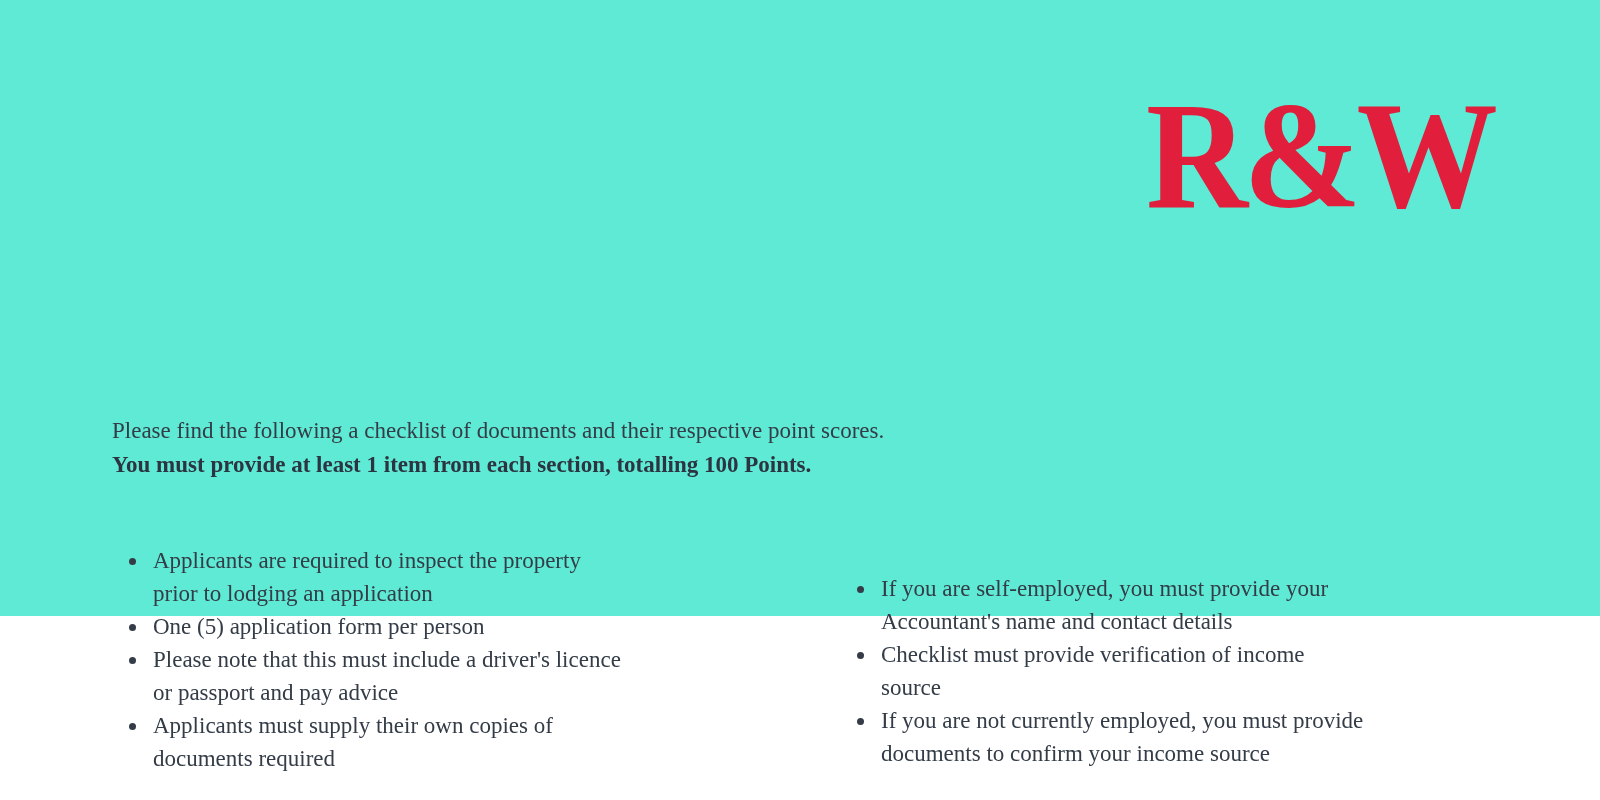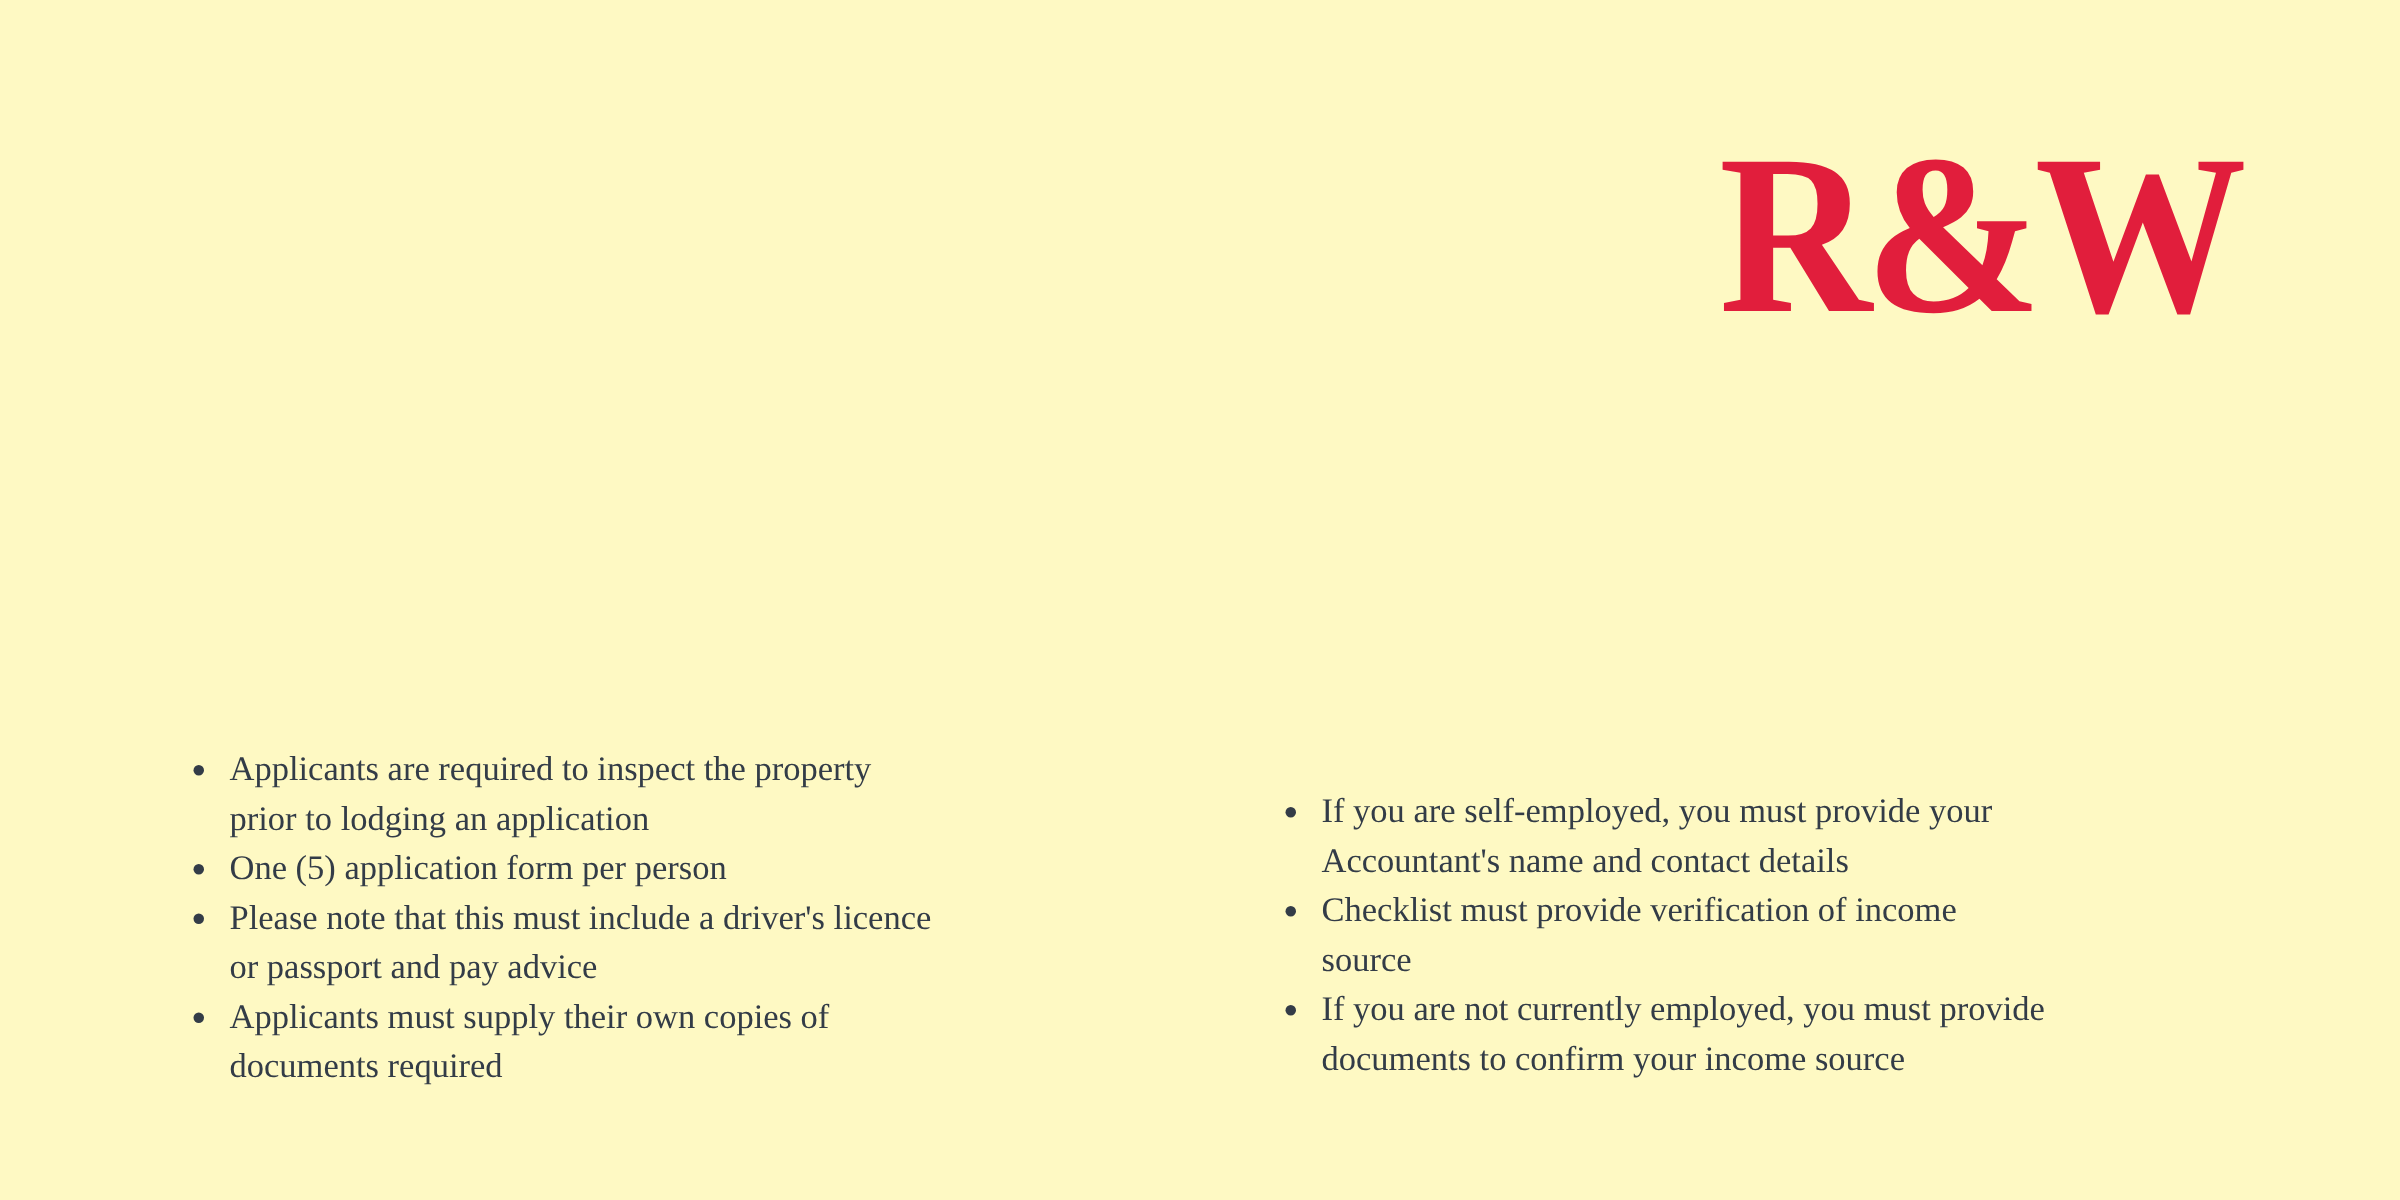--- a/index.html
+++ b/index.html
@@ -8,22 +8,22 @@
     width: 1600px;
     height: 800px;
     background: #ffffff;
     font-family: "Liberation Serif", "DejaVu Serif", serif;
     color: #333c47;
     overflow: hidden;
   }
   .page {
     position: relative;
     width: 1600px;
-    height: 800px;
-    background: #fef9c3;
+    height: 616px;
+    background: #5eead4;
   }
   
   .logo {
     position: absolute;
     left: 1146px;
     top: 80px;
     font-family: "Liberation Serif", "DejaVu Serif", serif;
     font-weight: 700;
     font-size: 152px;
     line-height: 1;
@@ -58,21 +58,21 @@
     color: #333c47;
   }
   .intro p.bold {
     font-weight: 700;
     color: #2b3440;
   }
   
   .notes {
     position: absolute;
     left: 112px;
-    top: 496px;
+    top: 544px;
     display: flex;
   }
   ul.note-list {
     margin: 0;
     padding: 0 0 0 37px;
     list-style: disc;
     font-size: 23px;
     line-height: 33px;
     color: #333c47;
   }
@@ -85,20 +85,24 @@
   }
 </style>
 </head>
 <body>
 
 <div class="page">
 
   <div class="logo" style="color: rgb(225, 30, 60);">R&amp;W</div>
 
 
+  <div class="intro">
+    <p class="intro-line">Please find the following a checklist of documents and their respective point scores.</p>
+    <p class="intro-line bold">You must provide at least 1 item from each section, totalling 100 Points.</p>
+  </div>
 
   <div class="notes">
     <ul class="note-list left">
         <li>Applicants are required to inspect the property
 prior to lodging an application</li>
         <li>One (5) application form per person</li>
         <li>Please note that this must include a driver's licence
 or passport and pay advice</li>
         <li>Applicants must supply their own copies of
 documents required</li>

